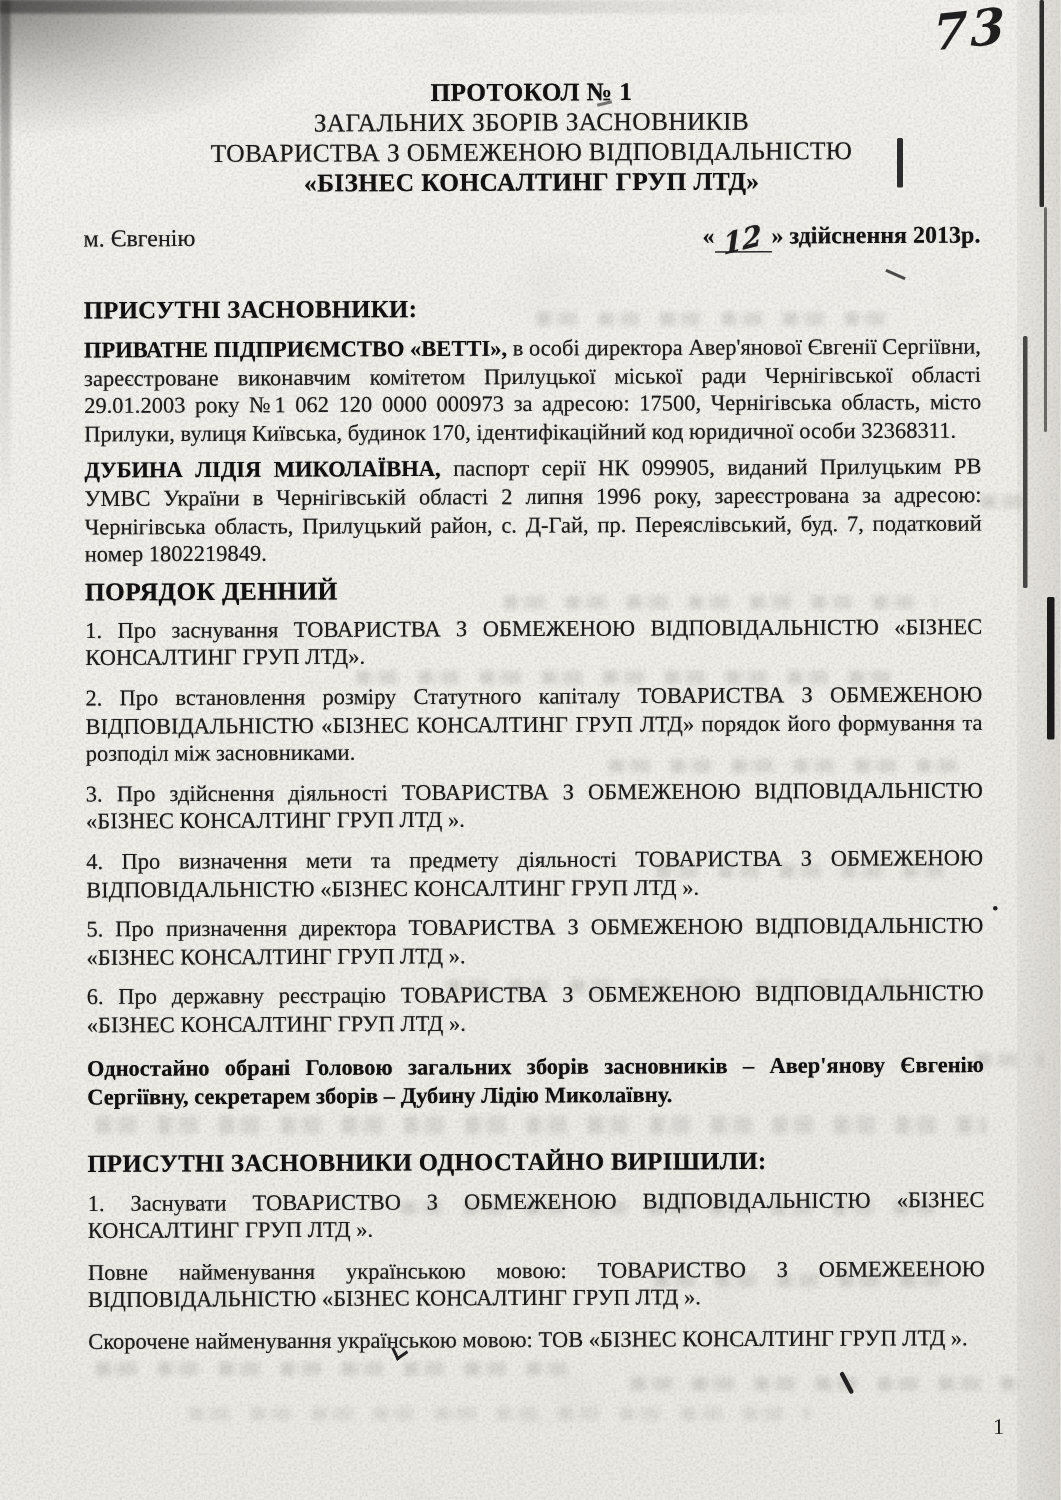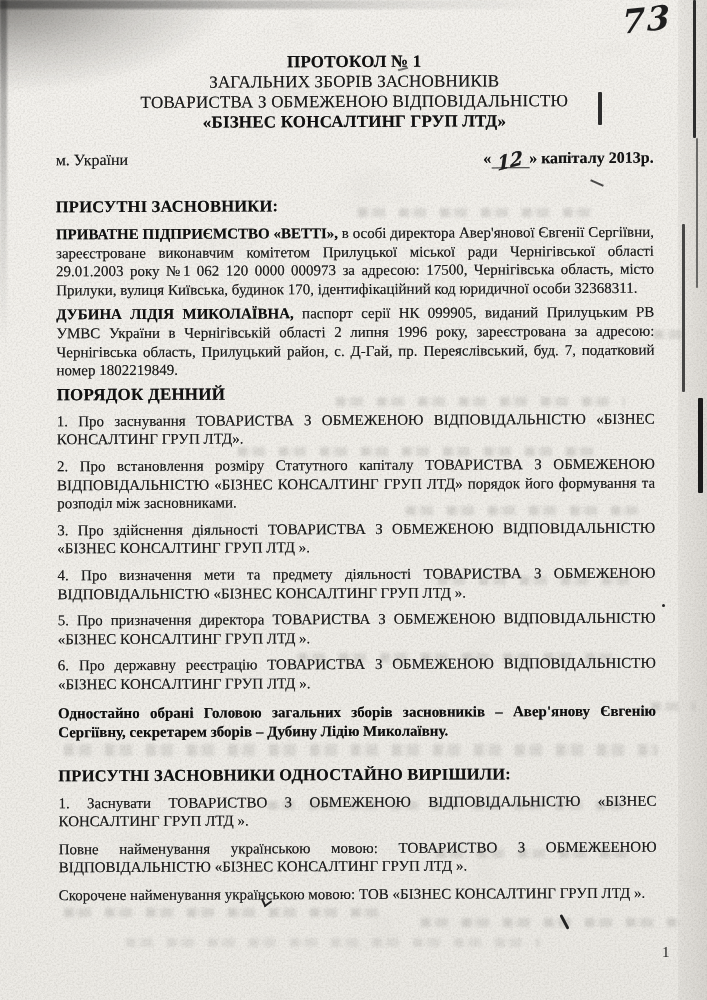--- a/index.html
+++ b/index.html
@@ -137,22 +137,22 @@
   <div class="content">
 
     <div class="title">
       <div class="b">ПРОТОКОЛ № 1</div>
       <div>ЗАГАЛЬНИХ ЗБОРІВ ЗАСНОВНИКІВ</div>
       <div>ТОВАРИСТВА З ОБМЕЖЕНОЮ ВІДПОВІДАЛЬНІСТЮ</div>
       <div class="b">«БІЗНЕС КОНСАЛТИНГ ГРУП ЛТД»</div>
     </div>
 
     <div class="dateline">
-      <span>м. України</span>
-      <span class="date"><span>«</span><span class="day-slot"><span class="hand">12</span></span><span>» капіталу 2013р.</span></span>
+      <span>м. Євгенію</span>
+      <span class="date"><span>«</span><span class="day-slot"><span class="hand">12</span></span><span>» здійснення 2013р.</span></span>
     </div>
 
     <div class="h h-present">ПРИСУТНІ ЗАСНОВНИКИ:</div>
 
     <p class="body-p p-f1"><span class="b">ПРИВАТНЕ ПІДПРИЄМСТВО «ВЕТТІ»,</span><span> в особі директора Авер'янової Євгенії Сергіївни, зареєстроване виконавчим комітетом Прилуцької міської ради Чернігівської області 29.01.2003 року №1 062 120 0000 000973 за адресою: 17500, Чернігівська область, місто Прилуки, вулиця Київська, будинок 170, ідентифікаційний код юридичної особи 32368311.</span></p>
 
     <p class="body-p p-f2"><span class="b">ДУБИНА ЛІДІЯ МИКОЛАЇВНА,</span><span> паспорт серії НК 099905, виданий Прилуцьким РВ УМВС України в Чернігівській області 2 липня 1996 року, зареєстрована за адресою: Чернігівська область, Прилуцький район, с. Д-Гай, пр. Переяслівський, буд. 7, податковий номер 1802219849.</span></p>
 
     <div class="h h-agenda">ПОРЯДОК ДЕННИЙ</div>
 

